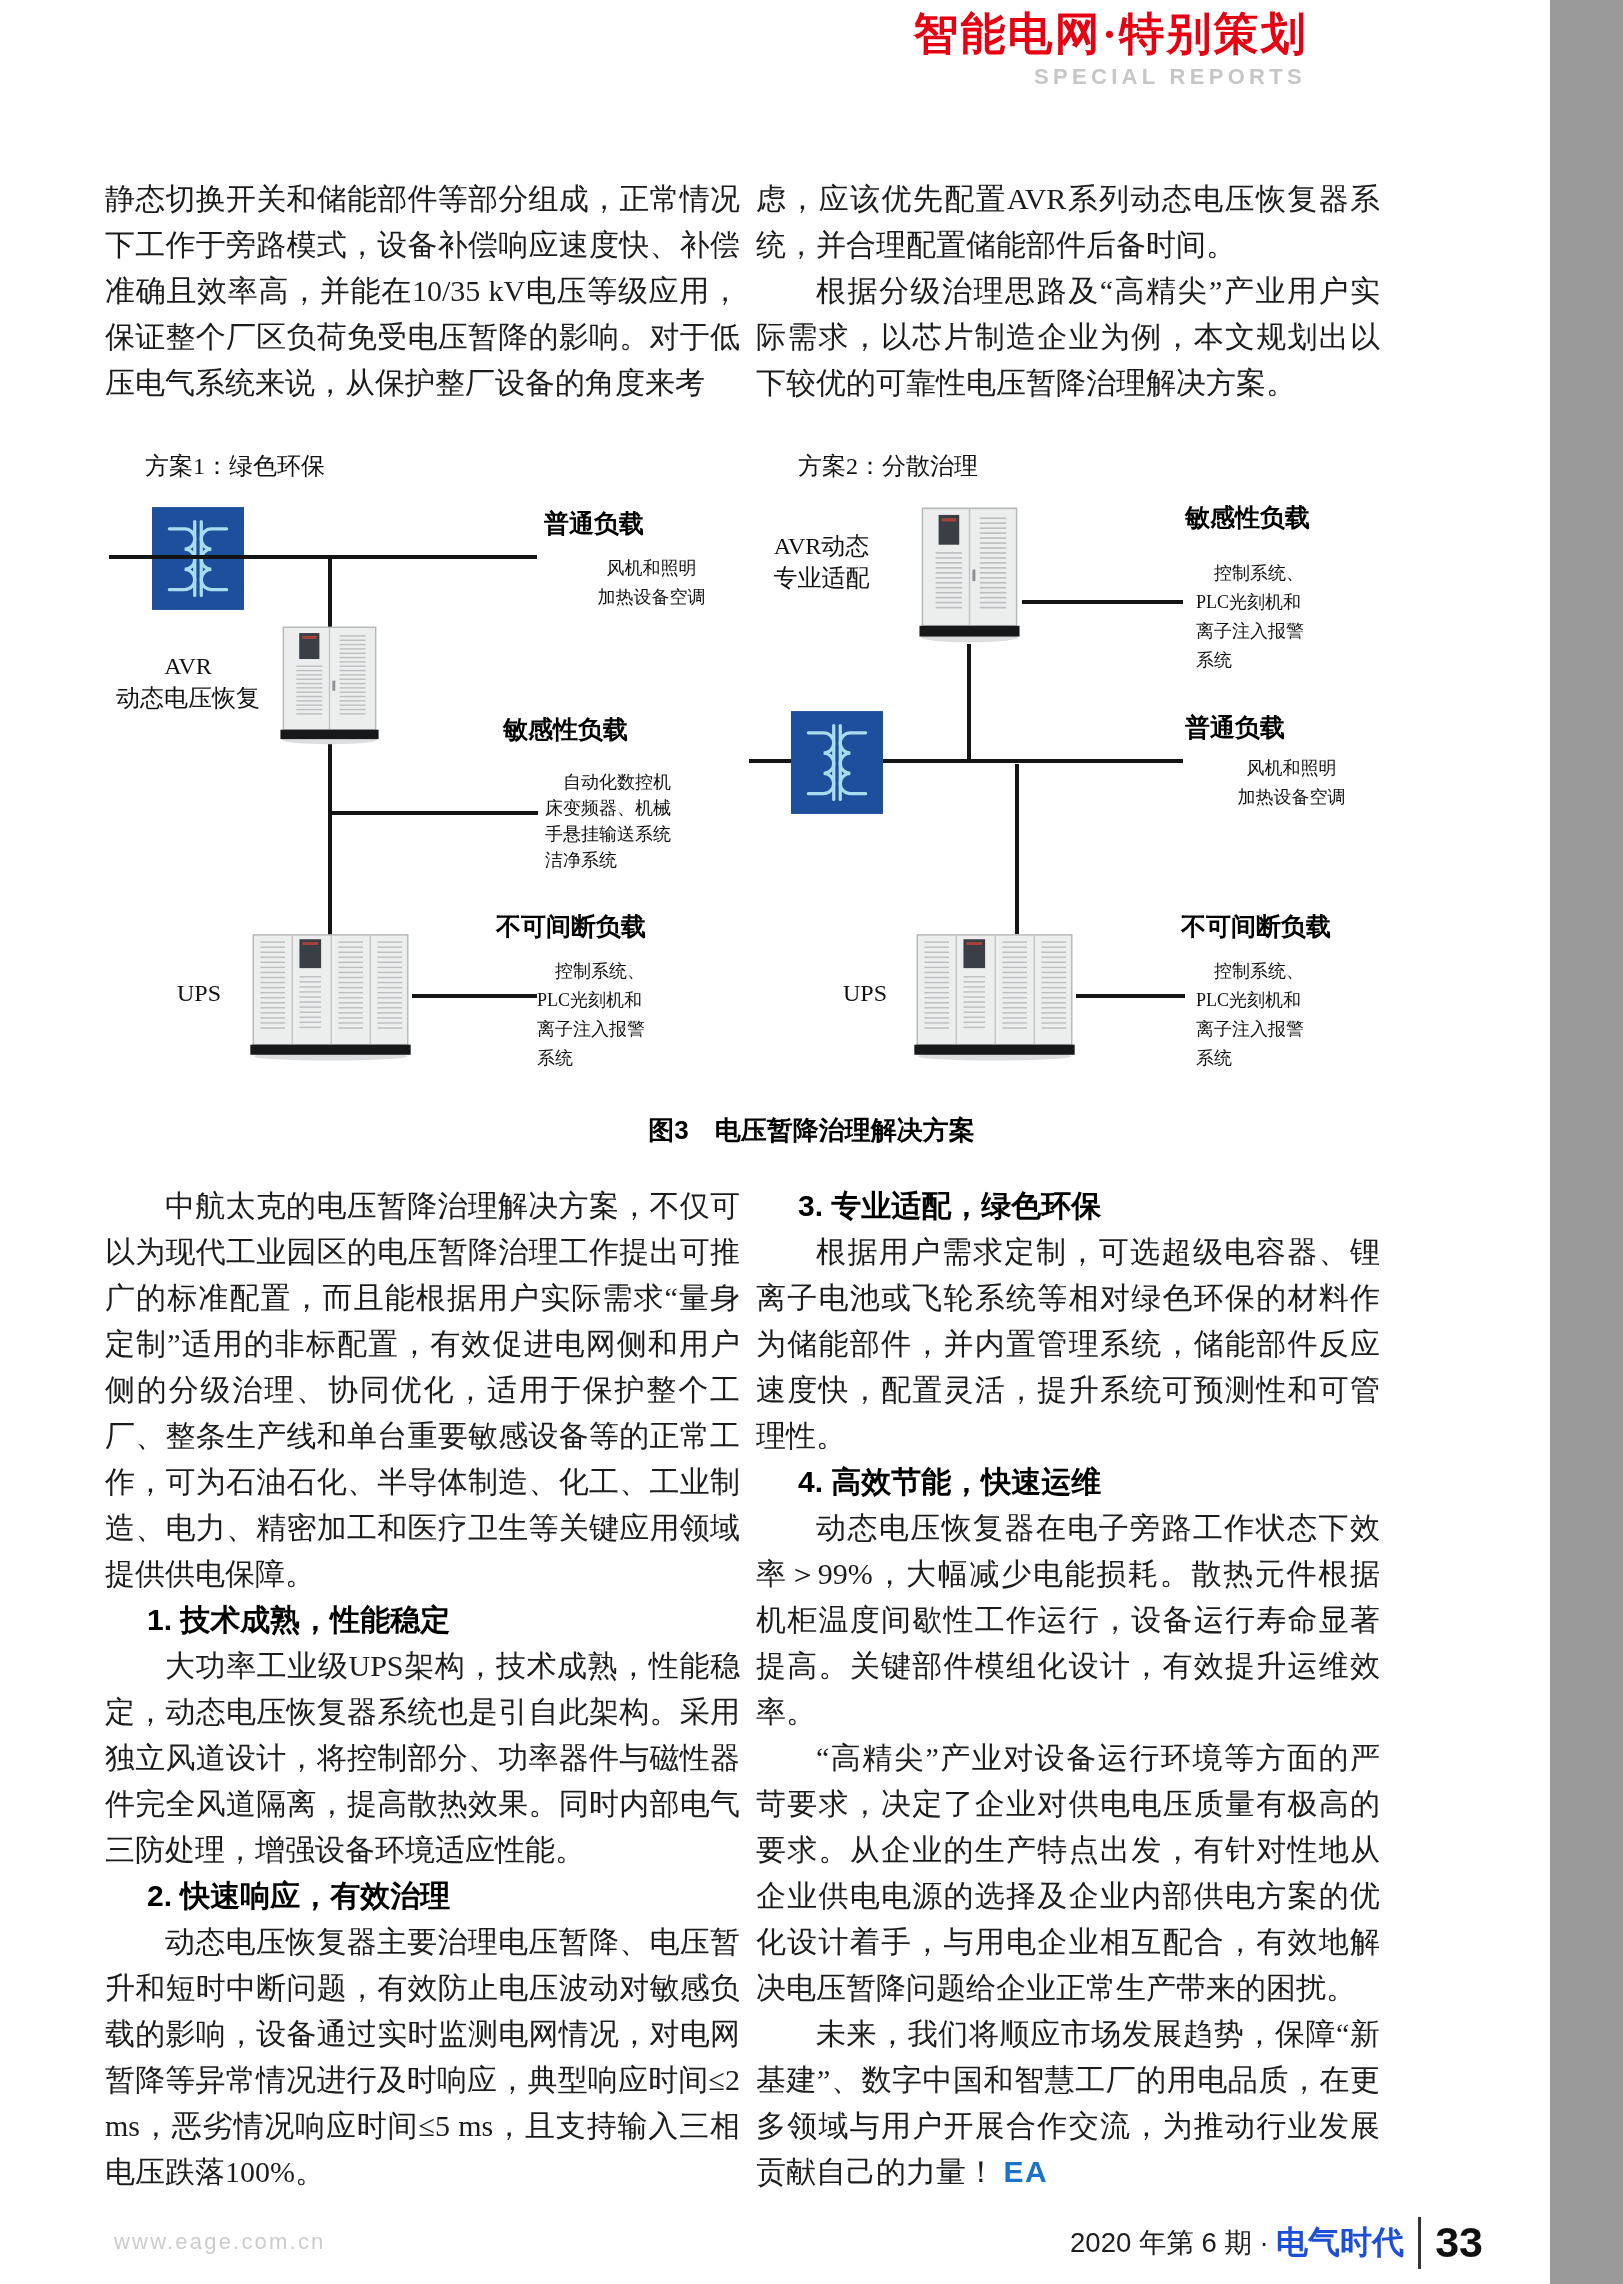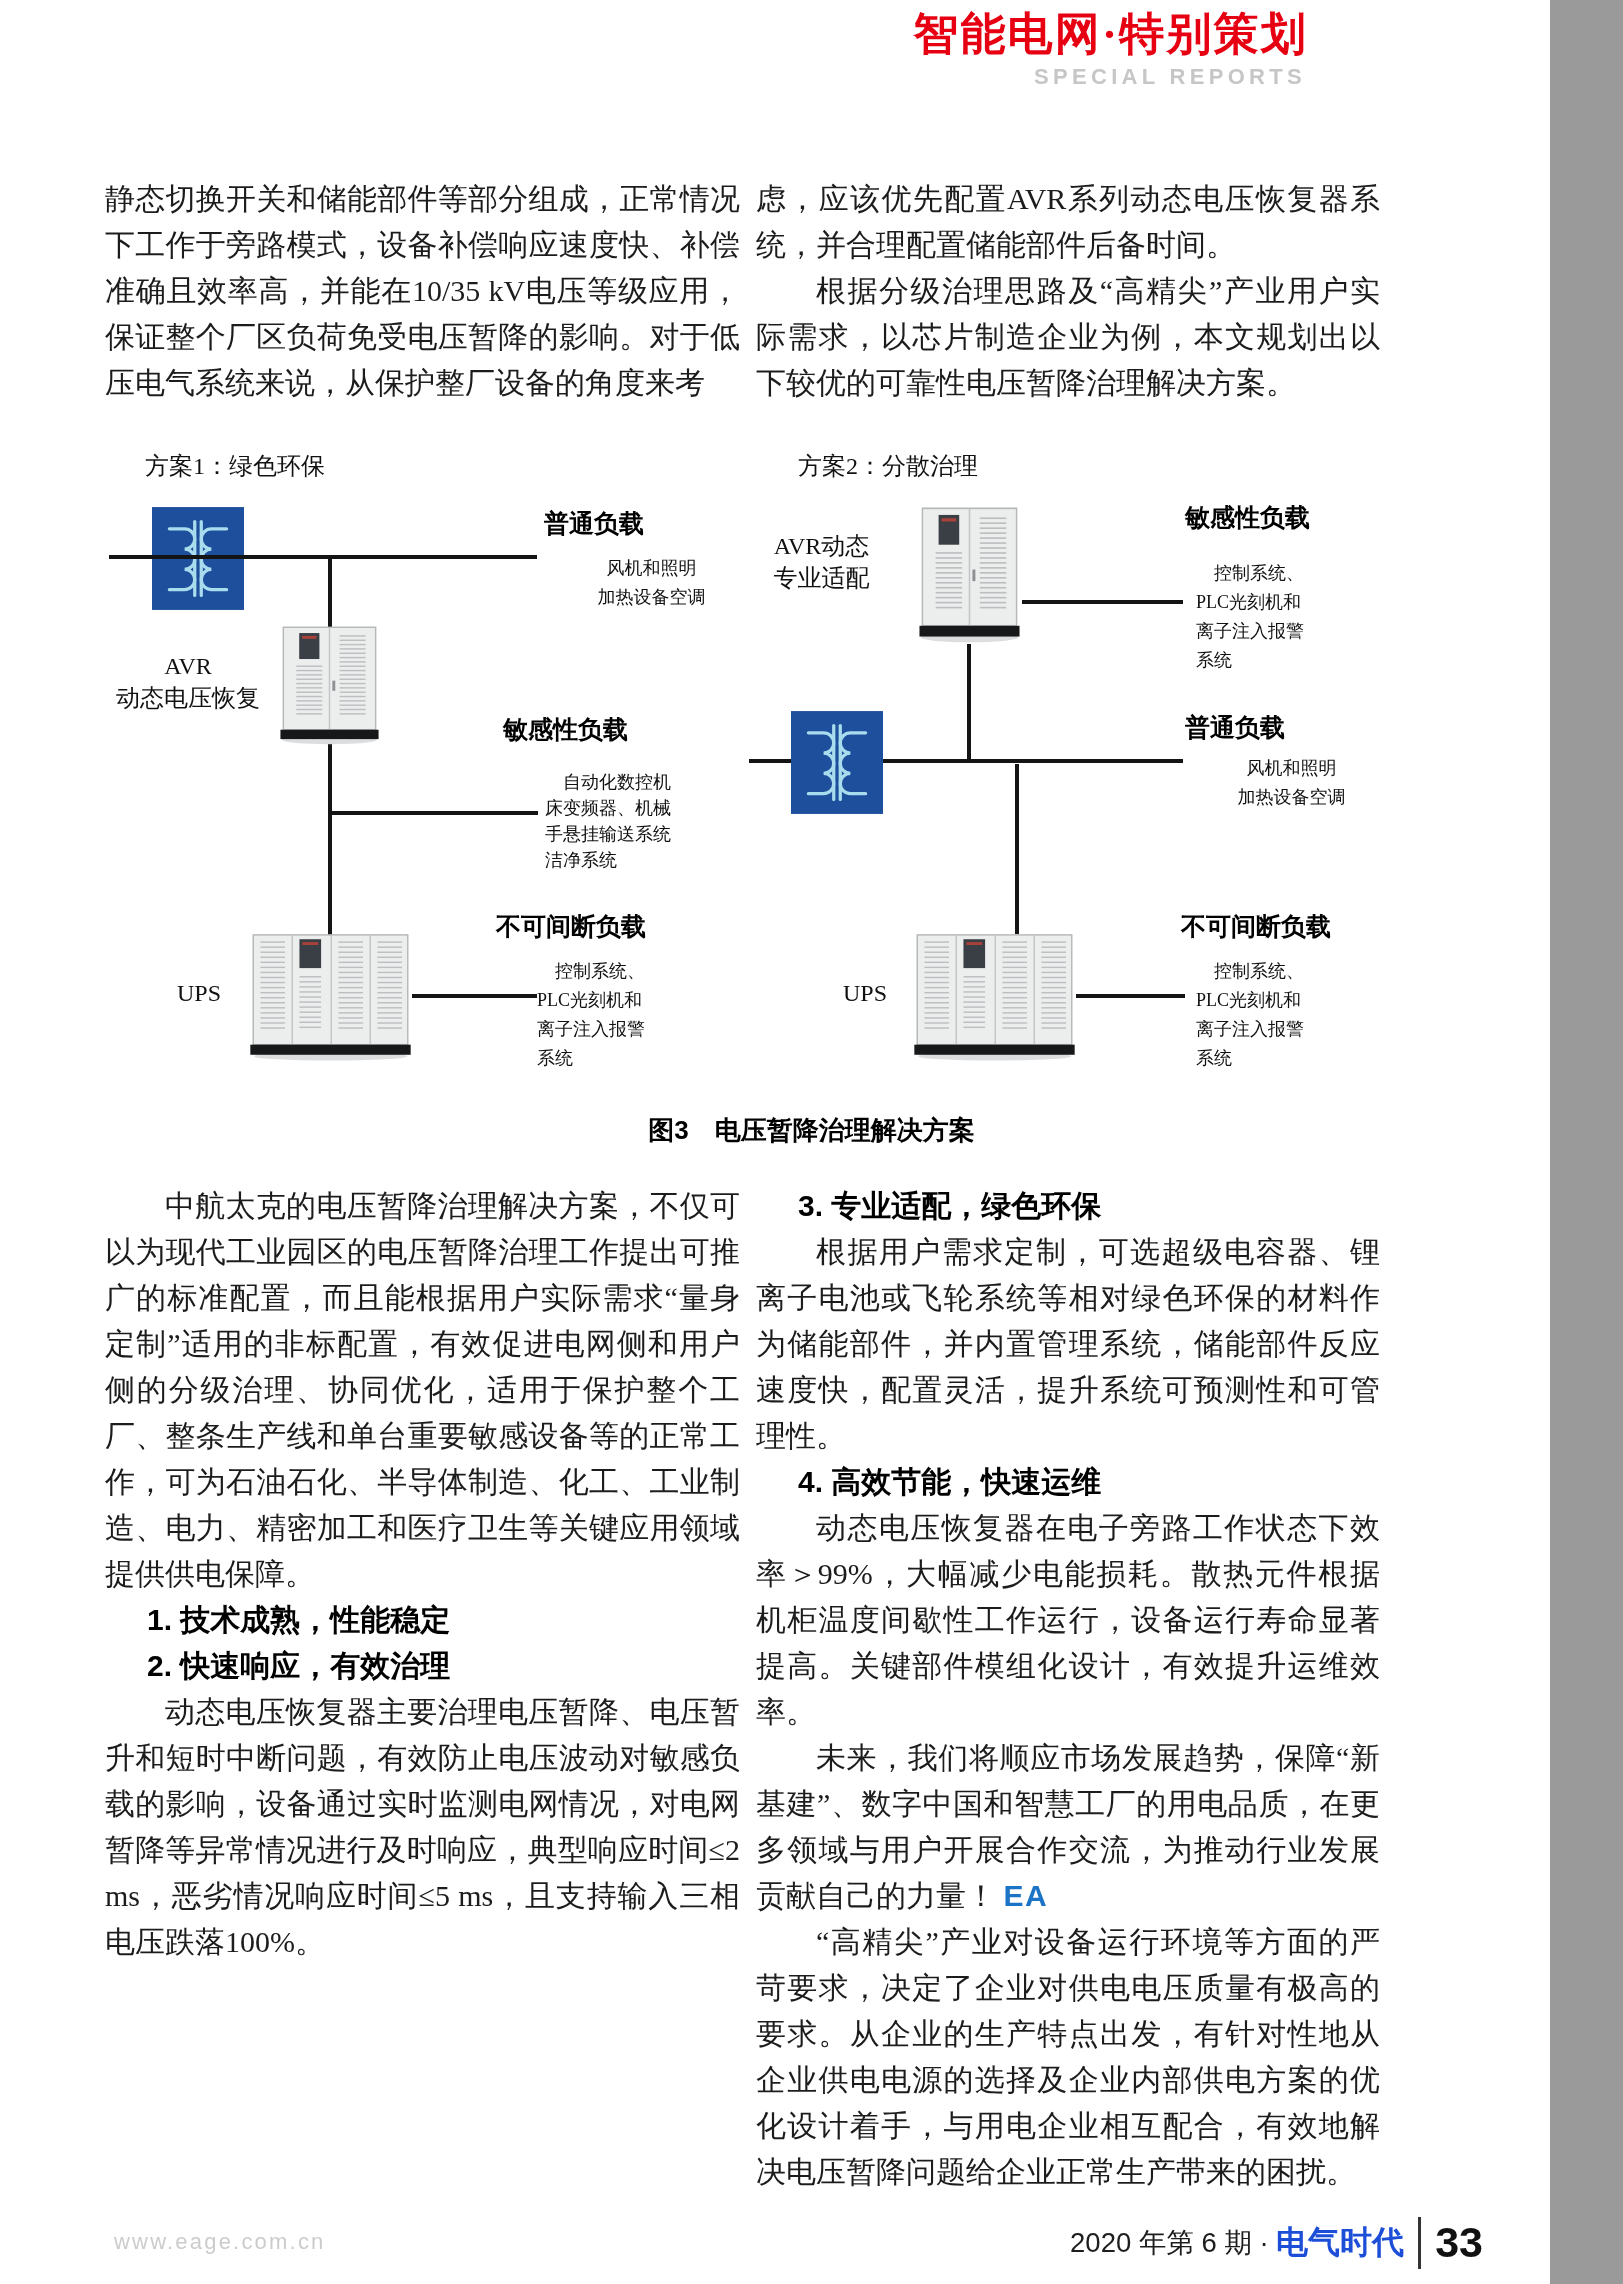--- a/index.html
+++ b/index.html
@@ -433,31 +433,32 @@
     <div>PLC光刻机和</div>
     <div>离子注入报警</div>
     <div>系统</div>
   </div>
 
   <div class="abs caption">图3　电压暂降治理解决方案</div>
 
   <div class="abs bodycol" style="left:105px;top:1183px;width:635px;">
     <p class="ind">中航太克的电压暂降治理解决方案，不仅可以为现代工业园区的电压暂降治理工作提出可推广的标准配置，而且能根据用户实际需求“量身定制”适用的非标配置，有效促进电网侧和用户侧的分级治理、协同优化，适用于保护整个工厂、整条生产线和单台重要敏感设备等的正常工作，可为石油石化、半导体制造、化工、工业制造、电力、精密加工和医疗卫生等关键应用领域提供供电保障。</p>
     <p class="h-sans">1. 技术成熟，性能稳定</p>
+    <p class="ind">大功率工业级UPS架构，技术成熟，性能稳定，动态电压恢复器系统也是引自此架构。采用独立风道设计，将控制部分、功率器件与磁性器件完全风道隔离，提高散热效果。同时内部电气三防处理，增强设备环境适应性能。</p>
     <p class="h-sans">2. 快速响应，有效治理</p>
     <p class="ind">动态电压恢复器主要治理电压暂降、电压暂升和短时中断问题，有效防止电压波动对敏感负载的影响，设备通过实时监测电网情况，对电网暂降等异常情况进行及时响应，典型响应时间≤2 ms，恶劣情况响应时间≤5 ms，且支持输入三相电压跌落100%。</p>
   </div>
 
   <div class="abs bodycol" style="left:756px;top:1183px;width:624px;">
     <p class="h-sans">3. 专业适配，绿色环保</p>
     <p class="ind">根据用户需求定制，可选超级电容器、锂离子电池或飞轮系统等相对绿色环保的材料作为储能部件，并内置管理系统，储能部件反应速度快，配置灵活，提升系统可预测性和可管理性。</p>
     <p class="h-sans">4. 高效节能，快速运维</p>
     <p class="ind">动态电压恢复器在电子旁路工作状态下效率＞99%，大幅减少电能损耗。散热元件根据机柜温度间歇性工作运行，设备运行寿命显著提高。关键部件模组化设计，有效提升运维效率。</p>
+    <p class="ind">“高精尖”产业对设备运行环境等方面的严苛要求，决定了企业对供电电压质量有极高的要求。从企业的生产特点出发，有针对性地从企业供电电源的选择及企业内部供电方案的优化设计着手，与用电企业相互配合，有效地解决电压暂降问题给企业正常生产带来的困扰。</p>
     <p class="ind"><span>未来，我们将顺应市场发展趋势，保障“新基建”、数字中国和智慧工厂的用电品质，在更多领域与用户开展合作交流，为推动行业发展贡献自己的力量！</span> <span class="endmark">EA</span></p>
-    <p class="ind">“高精尖”产业对设备运行环境等方面的严苛要求，决定了企业对供电电压质量有极高的要求。从企业的生产特点出发，有针对性地从企业供电电源的选择及企业内部供电方案的优化设计着手，与用电企业相互配合，有效地解决电压暂降问题给企业正常生产带来的困扰。</p>
   </div>
 
   <div class="abs ftr-url">www.eage.com.cn</div>
   <div class="abs ftr-right">
     <span class="ftr-issue">2020 年第 6 期 ·</span>
     <span class="ftr-mag">电气时代</span>
     <span class="ftr-div"></span>
     <span class="ftr-page">33</span>
   </div>
 

